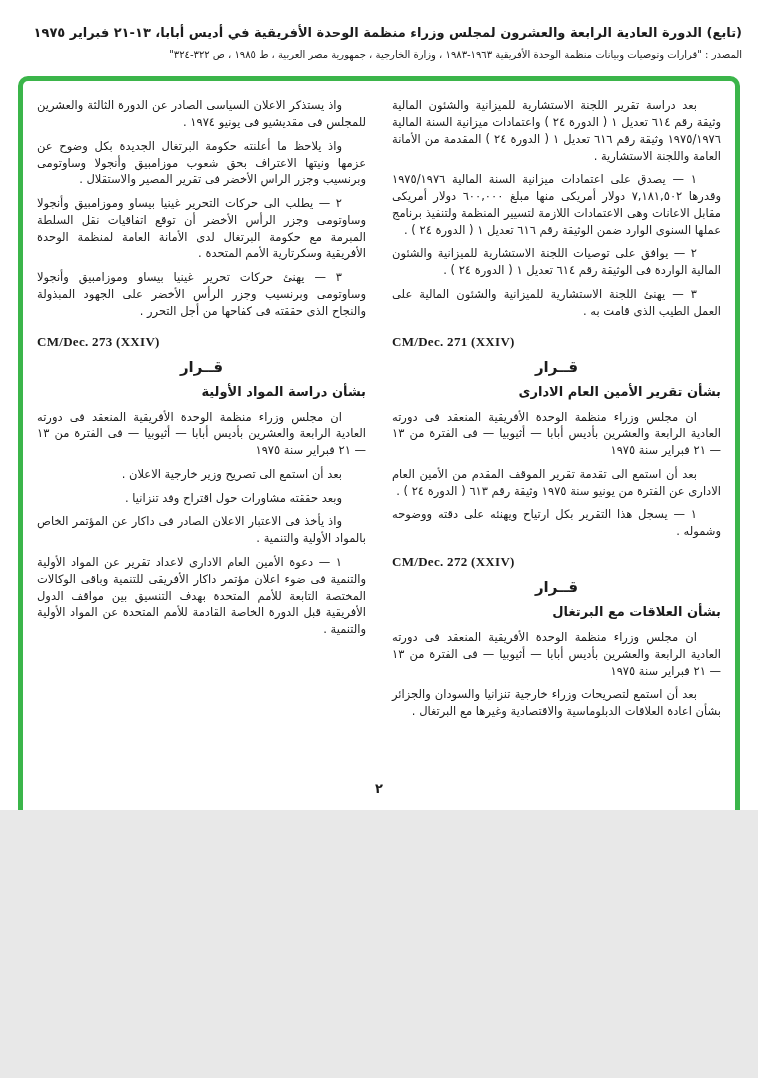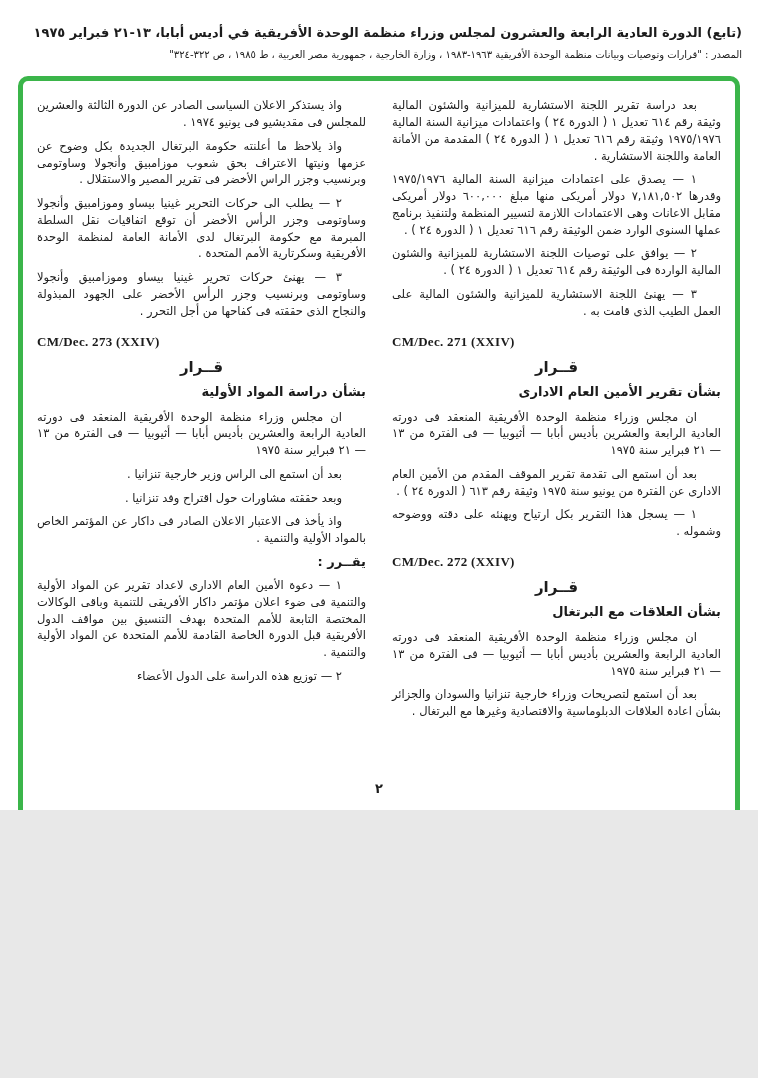--- a/index.html
+++ b/index.html
@@ -126,26 +126,24 @@
         </section>
       <section class="column">
           <p class="block para">واذ يستذكر الاعلان السياسى الصادر عن الدورة الثالثة والعشرين للمجلس فى مقديشيو فى يونيو ١٩٧٤ .</p>
           <p class="block para">واذ يلاحظ ما أعلنته حكومة البرتغال الجديدة بكل وضوح عن عزمها ونيتها الاعتراف بحق شعوب موزامبيق وأنجولا وساوتومى وبرنسيب وجزر الراس الأخضر فى تقرير المصير والاستقلال .</p>
           <p class="block para">٢ — يطلب الى حركات التحرير غينيا بيساو وموزامبيق وأنجولا وساوتومى وجزر الرأس الأخضر أن توقع اتفاقيات نقل السلطة المبرمة مع حكومة البرتغال لدى الأمانة العامة لمنظمة الوحدة الأفريقية وسكرتارية الأمم المتحدة .</p>
           <p class="block para">٣ — يهنئ حركات تحرير غينيا بيساو وموزامبيق وأنجولا وساوتومى وبرنسيب وجزر الرأس الأخضر على الجهود المبذولة والنجاح الذى حققته فى كفاحها من أجل التحرر .</p>
           <div class="block dec">CM/Dec. 273 (XXIV)</div>
           <p class="block title">قــرار</p>
           <p class="block subject">بشأن دراسة المواد الأولية</p>
           <p class="block para">ان مجلس وزراء منظمة الوحدة الأفريقية المنعقد فى دورته العادية الرابعة والعشرين بأديس أبابا — أثيوبيا — فى الفترة من ١٣ — ٢١ فبراير سنة ١٩٧٥</p>
-          <p class="block para">بعد أن استمع الى الراس وزير خارجية تنزانيا .</p>
+          <p class="block para">بعد أن استمع الى تصريح وزير خارجية الاعلان .</p>
           <p class="block para">وبعد حققته مشاورات حول اقتراح وفد تنزانيا .</p>
           <p class="block para">واذ يأخذ فى الاعتبار الاعلان الصادر فى داكار عن المؤتمر الخاص بالمواد الأولية والتنمية .</p>
-          <p class="block label">يقــرر :</p>
           <p class="block para">١ — دعوة الأمين العام الادارى لاعداد تقرير عن المواد الأولية والتنمية فى ضوء اعلان مؤتمر داكار الأفريقى للتنمية وباقى الوكالات المختصة التابعة للأمم المتحدة بهدف التنسيق بين مواقف الدول الأفريقية قبل الدورة الخاصة القادمة للأمم المتحدة عن المواد الأولية والتنمية .</p>
-          <p class="block para">٢ — توزيع هذه الدراسة على الدول الأعضاء</p>
         </section>
     </div>
   </main>
 
   <footer class="page-footer">
     <span>٢</span>
   </footer>
 
 </div>
 

